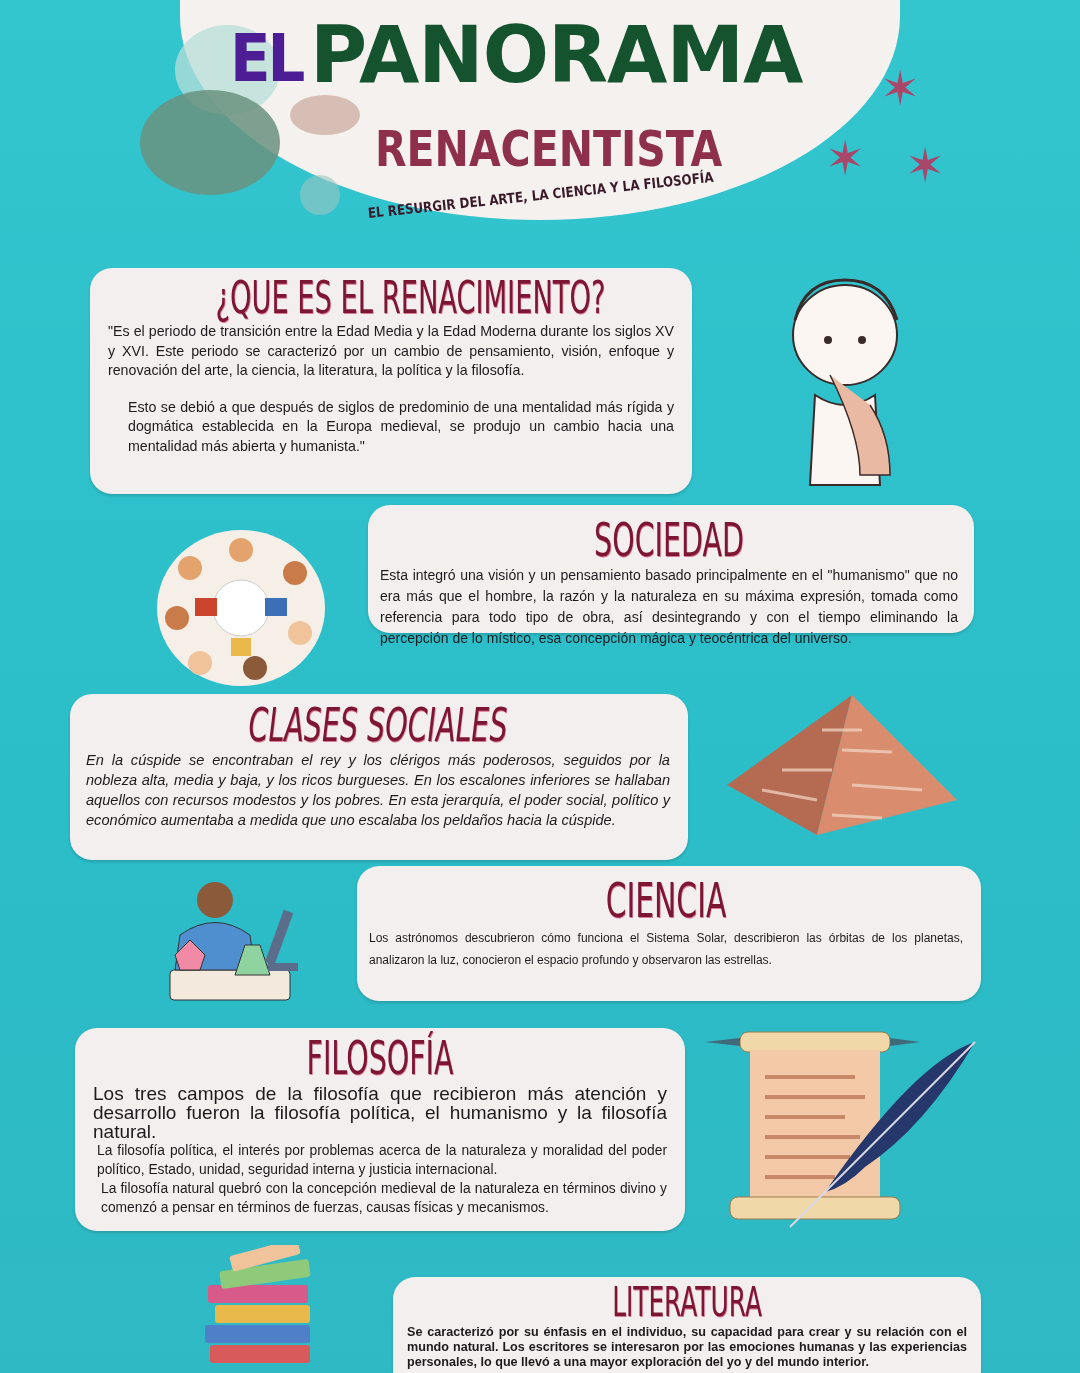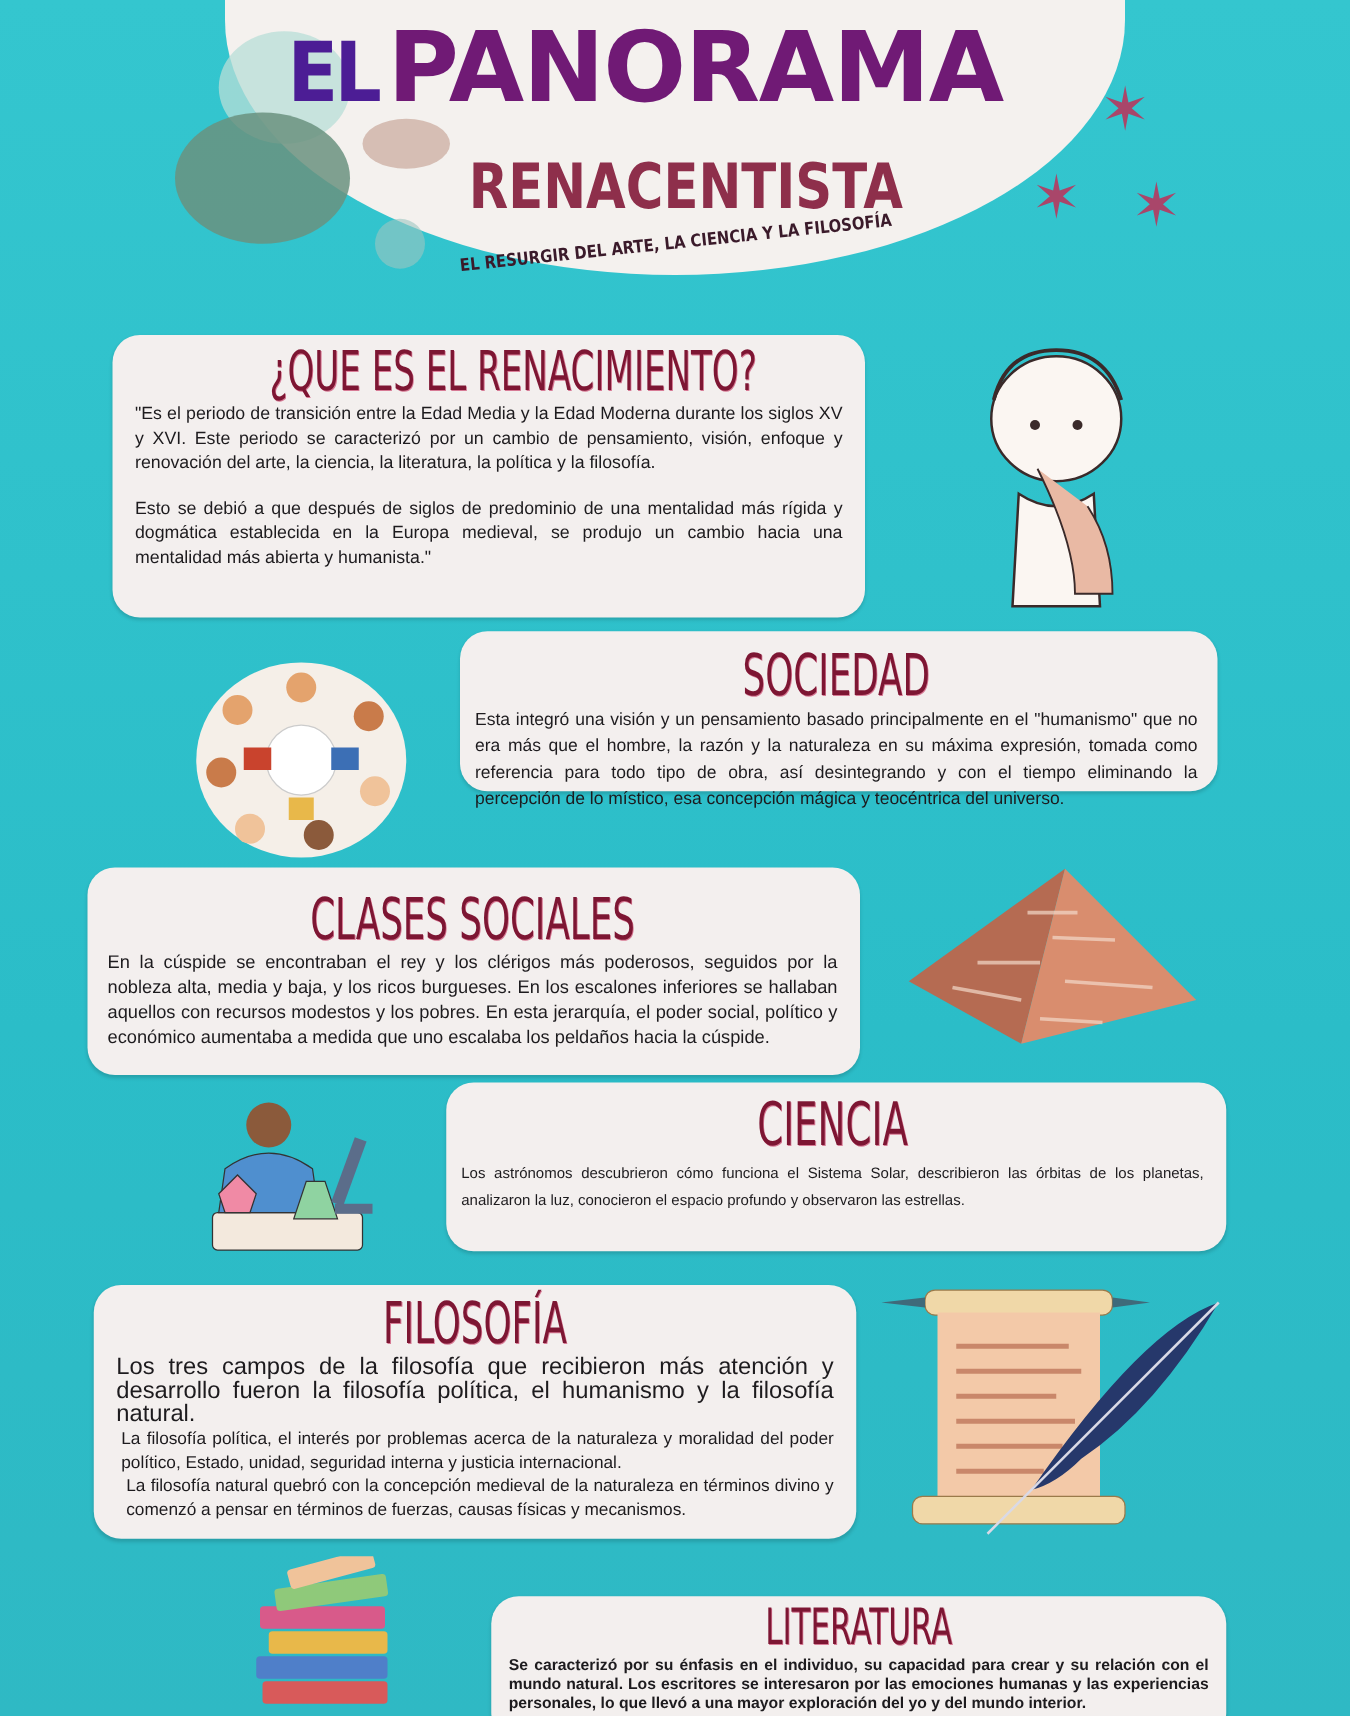--- a/index.html
+++ b/index.html
@@ -12,21 +12,21 @@
     }
     .header-blob {
       position: absolute; left: 180px; top: -120px; width: 720px; height: 340px;
       background: #f4f1ee; border-radius: 0 0 50% 50% / 0 0 60% 60%;
     }
     .blob-green { position: absolute; left: 140px; top: 90px; width: 140px; height: 105px; background: #6a927f; border-radius: 50%; opacity: .85; }
     .blob-mint { position: absolute; left: 175px; top: 25px; width: 105px; height: 90px; background: #b8ddd7; border-radius: 50%; opacity: .75; }
     .blob-tan { position: absolute; left: 290px; top: 95px; width: 70px; height: 40px; background: #c9a89b; border-radius: 50%; opacity: .7; }
     .blob-tan2 { position: absolute; left: 300px; top: 175px; width: 40px; height: 40px; background: #9cc7c2; border-radius: 50%; opacity: .6; }
     .title-el { position: absolute; left: 230px; top: 20px; font: bold 66px "DejaVu Sans Condensed", "DejaVu Sans", sans-serif; color: #4c1d95; letter-spacing: -3px; }
-    .title-main { position: absolute; left: 310px; top: 10px; font: bold 78px "DejaVu Sans", sans-serif; color: #701a75; letter-spacing: -1px; }
+    .title-main { position: absolute; left: 310px; top: 10px; font: bold 78px "DejaVu Sans", sans-serif; color: #14532d; letter-spacing: -1px; }
     .title-sub { position: absolute; left: 375px; top: 120px; font: bold 50px "DejaVu Sans", sans-serif; color: #8e2f4b; letter-spacing: 0px; transform: scaleX(.82); transform-origin: left; }
     .tagline { position: absolute; left: 368px; top: 205px; font: bold 14px "DejaVu Sans", sans-serif; color: #3a1a2a; transform: rotate(-6deg) scaleX(.85); transform-origin: left; white-space: nowrap; }
     .star { position: absolute; color: #a9466a; font-size: 48px; line-height: 1; }
     .card {
       position: absolute; background: #f3efee; border-radius: 22px;
       box-shadow: 0 2px 3px rgba(0,0,0,.15);
       padding: 0 18px; box-sizing: border-box; color: #1d1b1e;
     }
     .card h2 {
       margin: 0; text-align: center; font-family: "DejaVu Sans", sans-serif; font-weight: normal;
@@ -48,21 +48,21 @@
 <div class="title-main">PANORAMA</div>
 <div class="title-sub">RENACENTISTA</div>
 <div class="tagline">EL RESURGIR DEL ARTE,  LA CIENCIA Y LA FILOSOFÍA</div>
 <div class="star" style="left:880px;top:65px;">✶</div>
 <div class="star" style="left:825px;top:135px;">✶</div>
 <div class="star" style="left:905px;top:142px;">✶</div>
 
 <div class="card" style="left:90px;top:268px;width:602px;height:226px;padding-top:6px;">
   <h2 style="font-size:44px;line-height:48px;">¿QUE ES EL RENACIMIENTO?</h2>
   <p>"Es el periodo de transición entre la Edad Media y la Edad Moderna durante los siglos XV y XVI. Este periodo se caracterizó por un cambio de pensamiento, visión, enfoque y renovación del arte, la ciencia, la literatura, la política y la filosofía.</p>
-  <p style="margin-top:17px;">Esto se debió a que después de siglos de predominio de una mentalidad más rígida y dogmática establecida en la Europa medieval, se produjo un cambio hacia una mentalidad más abierta y humanista."</p>
+  <p style="margin-top:17px;margin-left:20px;">Esto se debió a que después de siglos de predominio de una mentalidad más rígida y dogmática establecida en la Europa medieval, se produjo un cambio hacia una mentalidad más abierta y humanista."</p>
 </div>
 <svg class="pic" style="left:770px;top:275px;" width="150" height="220" viewBox="0 0 150 220">
   <ellipse cx="75" cy="60" rx="52" ry="50" fill="#fbf6f2" stroke="#3a2a2a" stroke-width="2"></ellipse>
   <path d="M25 45 q10-40 50-40 q40 0 52 40" fill="none" stroke="#3a2a2a" stroke-width="3"></path>
   <path d="M45 120 q30 20 60 0 l5 90 h-70 z" fill="#fbf6f2" stroke="#3a2a2a" stroke-width="2"></path>
   <circle cx="58" cy="65" r="4" fill="#3a2a2a"></circle>
     <circle cx="92" cy="65" r="4" fill="#3a2a2a"></circle>
   <path d="M60 100 q30 60 30 100 l30 0 q0-40-20-70" fill="#e9b9a4" stroke="#3a2a2a" stroke-width="1.5"></path>
 </svg>
 
@@ -80,21 +80,21 @@
     <rect x="110" y="70" width="22" height="18" fill="#3c6fb5"></rect>
     <rect x="40" y="70" width="22" height="18" fill="#c9432d"></rect>
     <rect x="76" y="110" width="20" height="18" fill="#e8b84a"></rect>
   </g>
 </svg>
 <div class="card" style="left:368px;top:505px;width:606px;height:128px;padding-top:10px;padding-left:12px;padding-right:16px;">
   <h2 style="font-size:46px;line-height:50px;">SOCIEDAD</h2>
   <p style="font-size:14px;line-height:21px;">Esta integró una visión y un pensamiento basado principalmente en el "humanismo" que no era más que el hombre, la razón y la naturaleza en su máxima expresión, tomada como referencia para todo tipo de obra, así desintegrando y con el tiempo eliminando la percepción de lo místico, esa concepción mágica y teocéntrica del universo.</p>
 </div>
 
-<div class="card" style="left:70px;top:694px;width:618px;height:166px;padding-top:16px;padding-left:16px;">
+<div class="card" style="left:70px;top:694px;width:618px;height:166px;padding-top:6px;padding-left:16px;font-style:italic;">
   <h2 style="font-size:46px;line-height:50px;">CLASES SOCIALES</h2>
   <p style="font-size:14.6px;line-height:20px;">En la cúspide se encontraban el rey y los clérigos más poderosos, seguidos por la nobleza alta, media y baja, y los ricos burgueses. En los escalones inferiores se hallaban aquellos con recursos modestos y los pobres. En esta jerarquía, el poder social, político y económico aumentaba a medida que uno escalaba los peldaños hacia la cúspide.</p>
 </div>
 <svg class="pic" style="left:722px;top:690px;" width="240" height="150" viewBox="0 0 240 150">
   <polygon points="130,5 5,95 95,145" fill="#b56b52"></polygon>
   <polygon points="130,5 95,145 235,110" fill="#d98d6e"></polygon>
   <g stroke="#f3d9c9" stroke-width="3" opacity=".7">
     <line x1="60" y1="80" x2="110" y2="80"></line>
       <line x1="120" y1="60" x2="170" y2="62"></line>
     <line x1="40" y1="100" x2="95" y2="110"></line>

